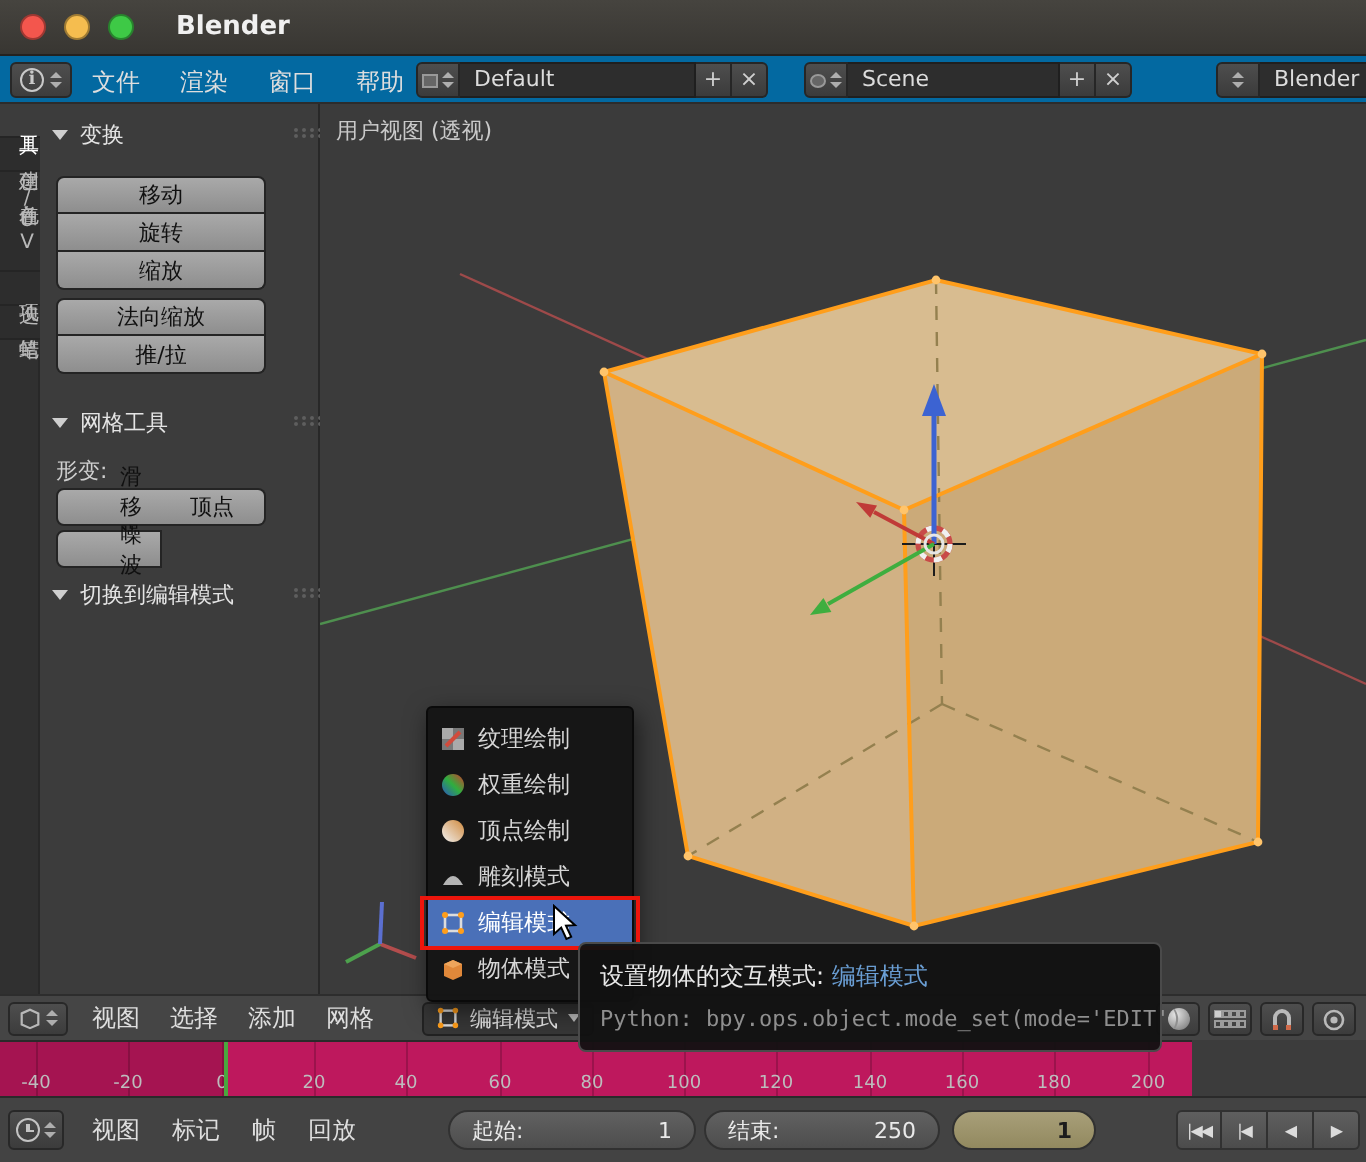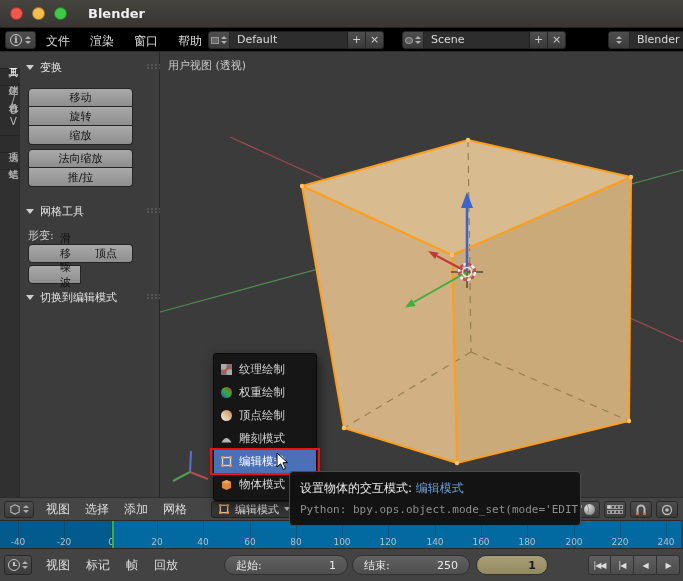--- a/index.html
+++ b/index.html
@@ -9,21 +9,21 @@
   
   .titlebar { position:absolute; left:0; top:0; width:683px; height:28px;
     background:linear-gradient(#46443f,#383632); border-bottom:1px solid #242220;
     display:flex; align-items:center; }
   .tl-btns { margin-left:10px; display:flex; align-items:center; }
   .tl { width:13px; height:13px; border-radius:50%; margin-right:9px; display:inline-block; border:1px solid rgba(0,0,0,.35); }
   .tl.red{background:#f3564d;} .tl.yellow{background:#f5bd4f;} .tl.green{background:#3ec946;}
   .win-title { color:#f0f0f0; font-weight:bold; font-size:13px; margin-left:12px; }
 
   
-  .infobar { position:absolute; left:0; top:28px; width:683px; height:24px; background:#000000; border-bottom:1px solid #2c2c2c; }
+  .infobar { position:absolute; left:0; top:28px; width:683px; height:24px; background:#0369a1; border-bottom:1px solid #2c2c2c; }
   .ed-btn { position:absolute; top:3px; height:18px; background:linear-gradient(#4e4e4e,#3d3d3d);
     border:1px solid #282828; border-radius:3px; display:flex; align-items:center; padding:0 4px; gap:3px; }
   .info-i { width:12px; height:12px; border-radius:50%; border:1px solid #c9c9c9; color:#c9c9c9;
     font-size:9px; font-weight:bold; display:flex; align-items:center; justify-content:center; font-family:"DejaVu Serif",serif; }
   .info-i::after{content:'i';}
   .updown { display:flex; flex-direction:column; gap:2px; }
   .updown i { display:block; width:0; height:0; border-left:3px solid transparent; border-right:3px solid transparent; }
   .updown i.u { border-bottom:3px solid #aeaeae; }
   .updown i.d { border-top:3px solid #aeaeae; }
   .hmenu { position:absolute; top:5px; color:#dedede; font-size:12px; cursor:default; }
@@ -83,21 +83,21 @@
   .vp-menu { margin-left:15px; color:#dedede; font-size:12px; flex:none; }
   .mode-dd { margin-left:24px; height:17px; background:#363636; border:1px solid #222; border-radius:3px;
     display:flex; align-items:center; gap:5px; padding:0 6px; color:#e2e2e2; font-size:11px; flex:none; }
   .dd-arrow { width:0; height:0; border-left:3.5px solid transparent; border-right:3.5px solid transparent; border-top:4px solid #b9b9b9; }
   .hdr-icons { position:absolute; left:578px; top:3px; display:flex; gap:4px; }
   .icon-btn { width:22px; height:17px; background:linear-gradient(#4e4e4e,#3c3c3c); border:1px solid #282828;
     border-radius:3px; display:flex; align-items:center; justify-content:center; }
   .orb { width:11px; height:11px; border-radius:50%; background:radial-gradient(circle at 35% 30%, #e6e6e6, #6e6e6e); }
 
   
-  .ruler { position:absolute; left:0; top:520px; width:681px; height:28px; background:#0369a1; border-top:1px solid #2a2a2a; overflow:hidden; }
+  .ruler { position:absolute; left:0; top:520px; width:596px; height:28px; background:#be185d; border-top:1px solid #2a2a2a; overflow:hidden; }
   .rshade { position:absolute; left:0; top:0; width:112px; height:28px; background:rgba(0,0,0,.13); }
   .rtick { position:absolute; top:0; bottom:0; width:1px; background:rgba(0,0,0,.18); }
   .rlabel { position:absolute; bottom:1px; transform:translateX(-50%); font-size:9px; color:#bdbdbd; }
   .playhead { position:absolute; left:112px; top:0; bottom:0; width:2px; background:#4aa73e; }
 
   
   .tl-header { position:absolute; left:0; top:548px; width:683px; height:33px; background:#434343;
     border-top:1px solid #2a2a2a; display:flex; align-items:center; }
   .tlh-edbtn { margin-left:4px; width:28px; height:20px; background:linear-gradient(#4e4e4e,#3c3c3c);
     border:1px solid #282828; border-radius:3px; display:flex; align-items:center; justify-content:center; gap:2px; flex:none; }

